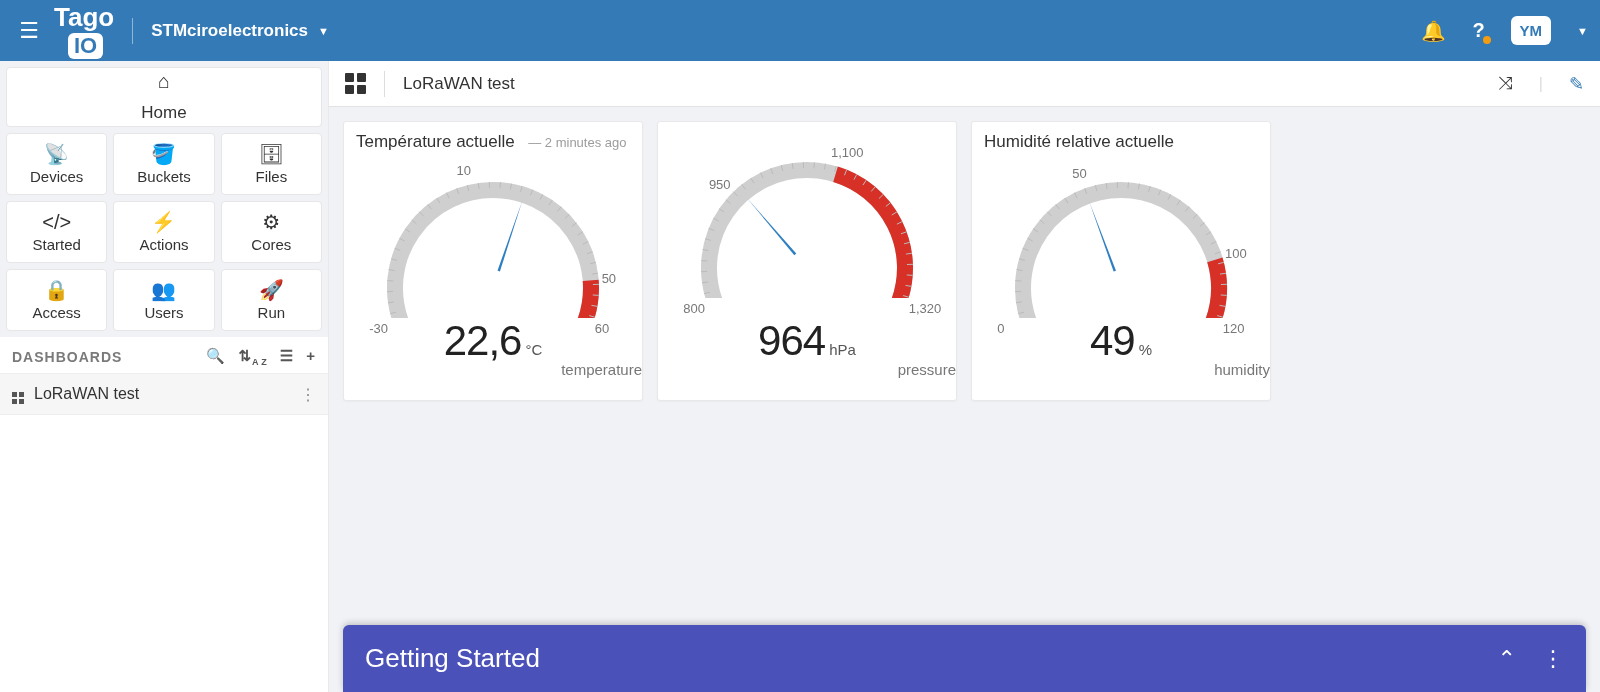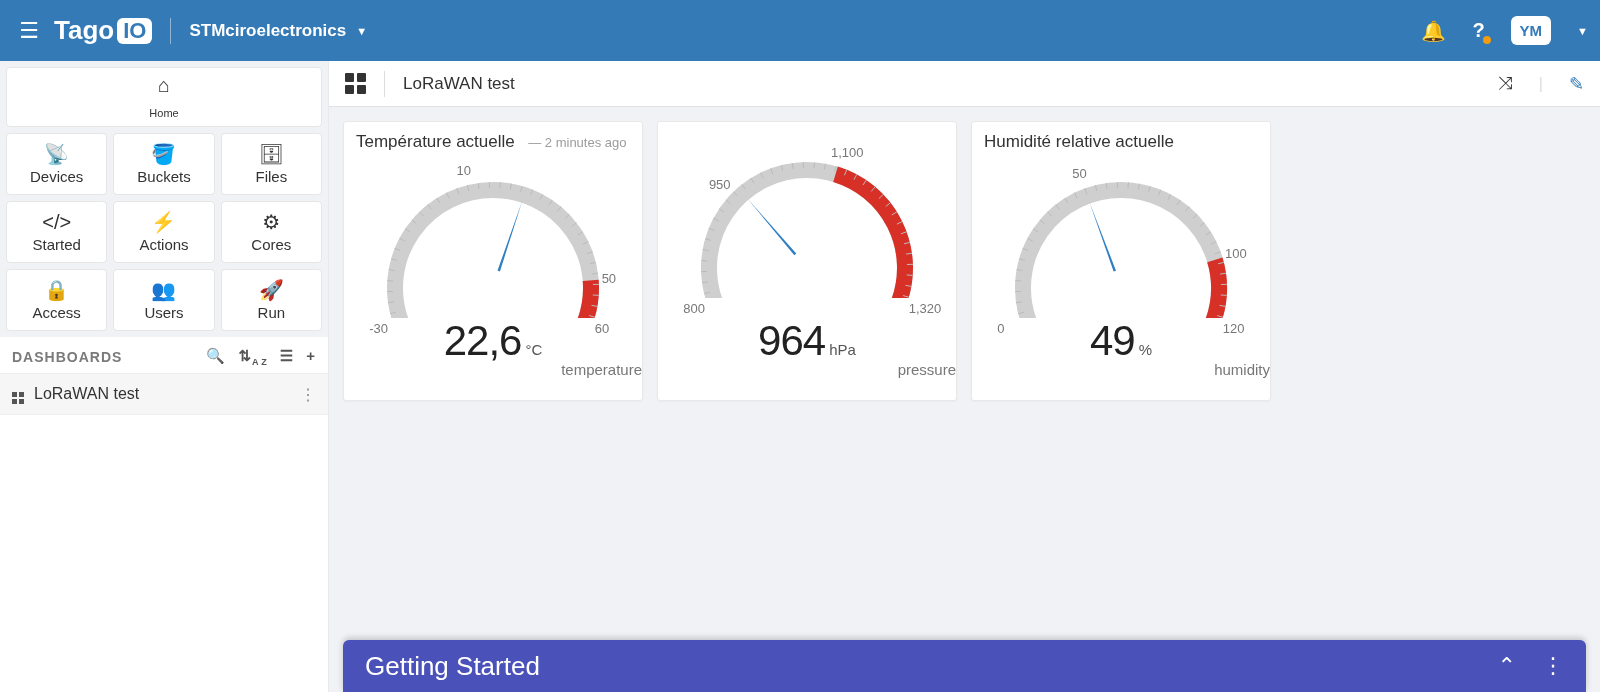--- a/index.html
+++ b/index.html
@@ -13,21 +13,21 @@
   }
   *{box-sizing:border-box;font-family:Arial,Helvetica,sans-serif;}
   body{margin:0;width:1600px;height:692px;background:#fff;overflow:hidden;}
   
   
   .topbar{
     height:61px;background:var(--blue);display:flex;align-items:center;
     color:#fff;padding:0 12px;
   }
   .hamburger{font-size:22px;width:34px;text-align:center;cursor:pointer;}
-  .logo{display:flex;align-items:center;margin-left:8px;font-size:26px;font-weight:bold;}
+  .logo{display:flex;align-items:center;margin-left:8px;font-size:26px;font-weight:bold;flex-direction:column;}
   .logo .io{
     background:#fff;color:var(--blue);border-radius:6px;padding:0 6px;margin-left:3px;
     font-size:22px;
   }
   .vdiv{width:1px;height:26px;background:rgba(255,255,255,.45);margin:0 18px;}
   .workspace{display:flex;align-items:center;gap:10px;font-size:17px;font-weight:bold;cursor:pointer;}
   .workspace .caret{font-size:11px;}
   .top-right{margin-left:auto;display:flex;align-items:center;gap:26px;}
   .top-icon{font-size:20px;cursor:pointer;position:relative;}
   .help-dot::after{content:"";position:absolute;right:-6px;bottom:-2px;width:8px;height:8px;background:#f39c12;border-radius:50%;}
@@ -43,21 +43,21 @@
   .tile{
     background:#fff;border:1px solid var(--sidebar-border);border-radius:4px;
     display:flex;flex-direction:column;align-items:center;justify-content:center;
     cursor:pointer;color:#333;
   }
   .tile.home{height:60px;margin-bottom:6px;}
   .tiles-grid{display:grid;grid-template-columns:repeat(3,1fr);gap:6px;}
   .tile.small{height:62px;}
   .tile .icon{font-size:20px;line-height:1;}
   .tile .label{font-size:15px;margin-top:4px;}
-  .tile.home .label{font-size:11px;margin-top:12px;}
+  .tile.home .label{font-size:17px;margin-top:12px;}
   
   .dash-header{
     display:flex;align-items:center;justify-content:space-between;
     padding:10px 12px 6px 12px;color:#7a7a7a;font-size:14px;letter-spacing:1px;
     font-weight:bold;
   }
   .dash-tools{display:flex;gap:12px;color:#555;}
   .dash-tools span{cursor:pointer;font-size:15px;}
   
   .dash-item{
@@ -95,21 +95,21 @@
   .gauge-wrap{position:relative;height:145px;margin-top:6px;}
   .gauge-wrap svg{position:absolute;left:50%;top:0;transform:translateX(-50%);}
   .tick-label{position:absolute;font-size:13px;color:#777;}
   .gvalue{position:absolute;left:0;right:0;bottom:22px;text-align:center;}
   .gvalue .big{font-size:42px;color:#222;letter-spacing:-1px;}
   .gvalue .unit{font-size:15px;color:#555;margin-left:4px;}
   .gvalue .var{display:block;font-size:15px;color:#777;margin-top:-4px;text-align:right;}
   
   
   .bottom-panel{
-    position:absolute;left:0;right:0;bottom:0;height:52px;
+    position:absolute;left:0;right:0;bottom:0;height:67px;
     background:var(--purple);color:#fff;display:flex;align-items:center;
     padding:9px 22px;font-size:26px;border-radius:6px 6px 0 0;
     margin:0 14px;box-shadow:0 -2px 6px rgba(0,0,0,.2);justify-content:space-between;
   }
   .bottom-panel .right{margin-left:auto;display:flex;align-items:center;gap:26px;font-size:22px;}
   .bottom-panel .right span{cursor:pointer;}
 </style>
 </head>
 <body>
 

